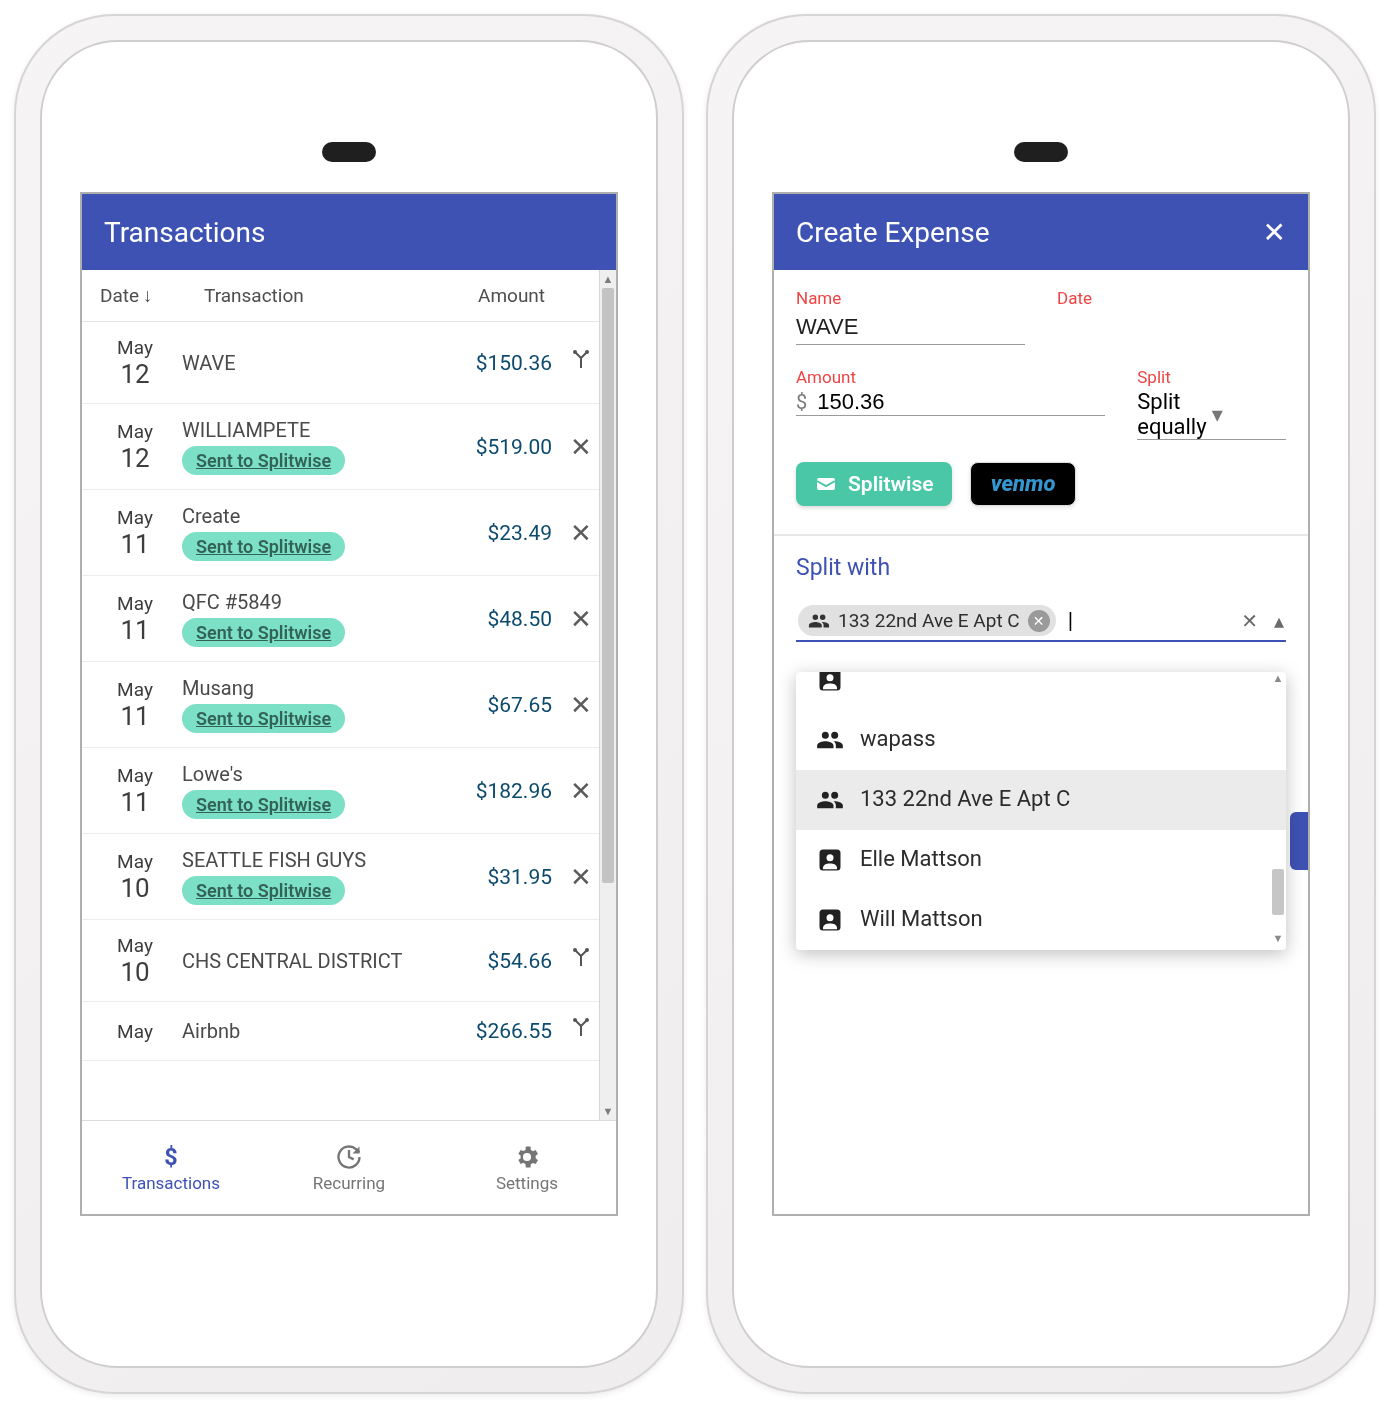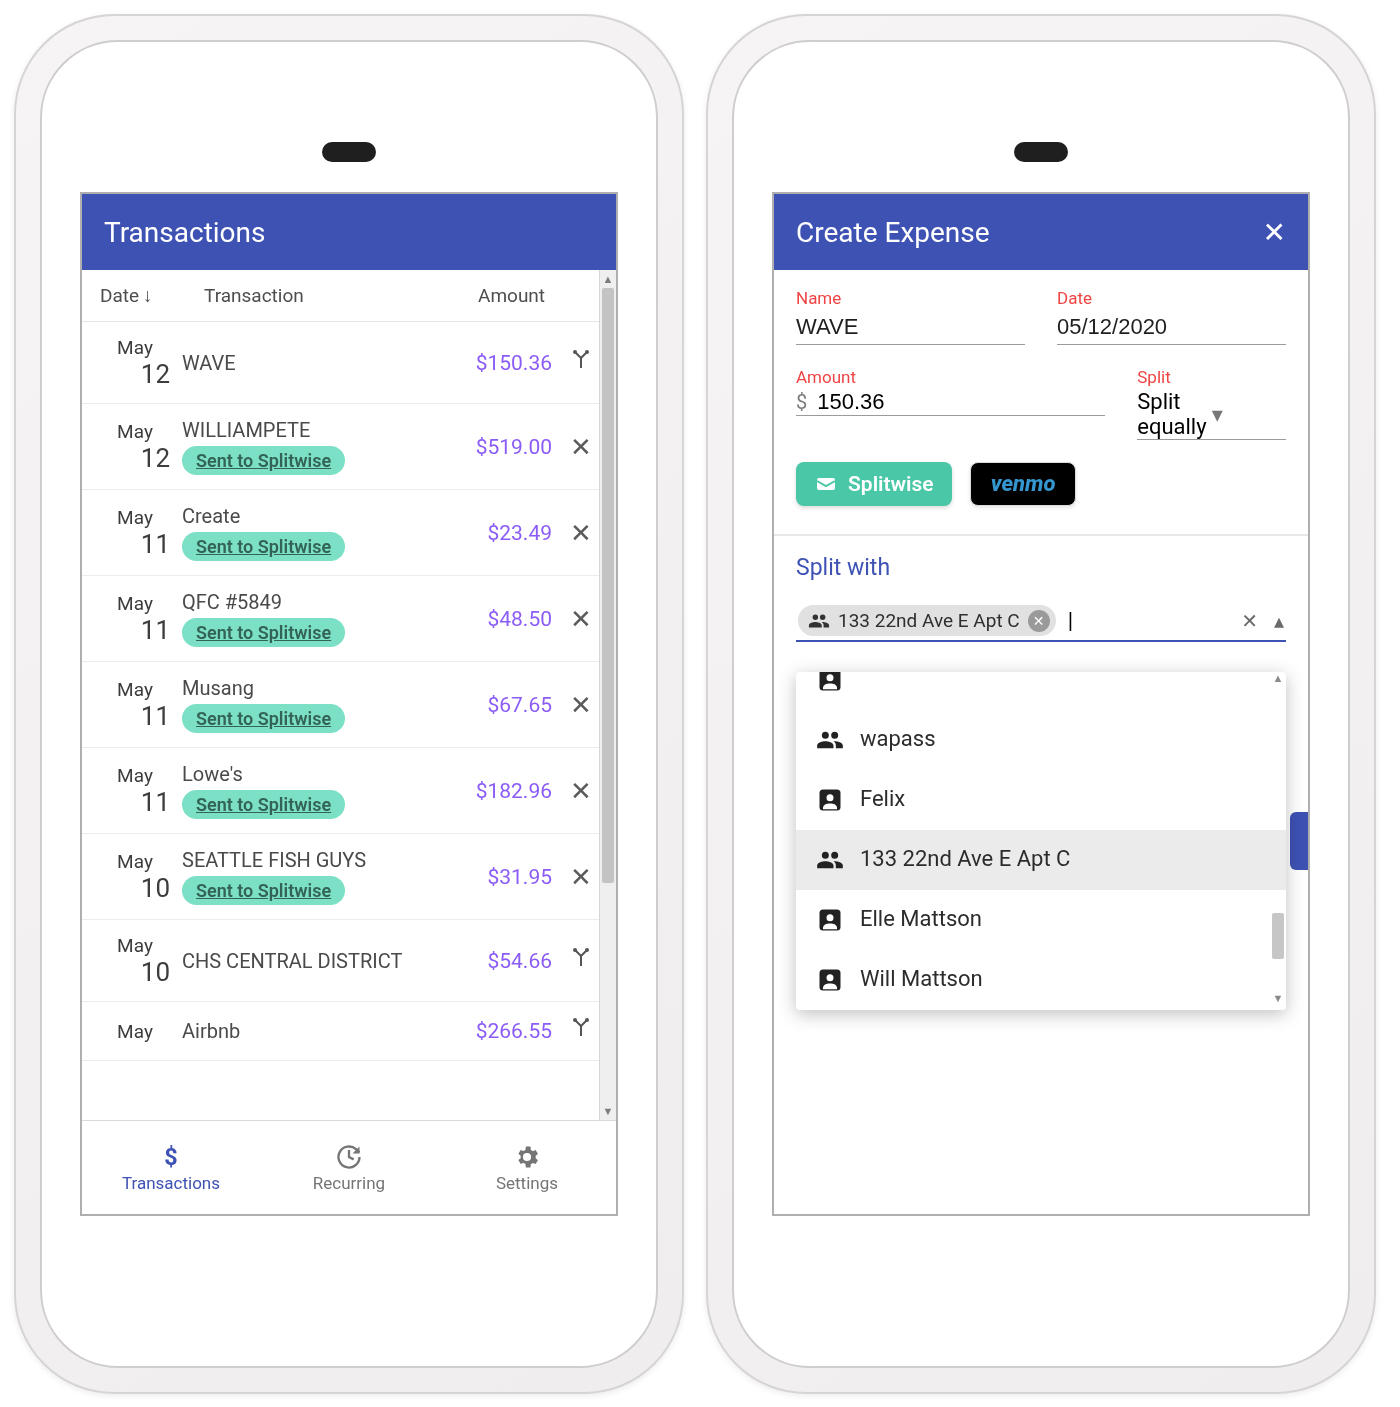--- a/index.html
+++ b/index.html
@@ -95,29 +95,29 @@
   .tx-header .col-tx{flex:1;}
   .tx-header .col-amt{width:120px;}
 
   .tx-list{flex:1; overflow:hidden;}
   .tx-row{
     display:flex; align-items:center; padding:14px 18px;
     border-bottom:1px solid #ececec; gap:12px;
   }
   .tx-date{width:70px;text-align:center;color:#3d3d3d;}
   .tx-date .mon{font-size:19px;}
-  .tx-date .day{font-size:26px;text-align:right;}
+  .tx-date .day{font-size:26px;}
   .tx-body{flex:1;}
   .tx-name{font-size:20px;color:#4a4a4a;}
   .badge{
     display:inline-block; margin-top:4px; background:#7be0c5;
     color:#336356; font-size:18px; font-weight:600; text-decoration:underline;
     padding:4px 14px; border-radius:16px;
   }
-  .tx-amt{width:110px;text-align:right;font-size:21px;color:#8b5cf6;}
+  .tx-amt{width:110px;text-align:right;font-size:21px;color:#0c4a6e;}
   .tx-action{width:34px;text-align:center;color:#5b5b5b;font-size:26px;}
 
   .bottom-nav {
     display:flex; border-top:1px solid #dadada; background:#fff;
     height:94px;
   }
   .bottom-nav .tab{flex:1;display:flex;flex-direction:column;align-items:center;justify-content:center;gap:2px;color:#757575;font-size:17px;}
   .bottom-nav .tab.active{color:#3e52b4;}
   .bottom-nav .tab svg{width:28px;height:28px;}
 
@@ -359,21 +359,20 @@
       </div>
 
       <div class="form-area">
         <div class="form-row">
           <div class="field">
             <label>Name</label>
             <input class="input" value="WAVE" style="">
           </div>
           <div class="field">
             <label>Date</label>
-            <input class="input" value="05/12/2020" style="">
           </div>
         </div>
 
         <div class="form-row">
           <div class="field">
             <label>Amount</label>
             <div class="amt-wrap">
               <span class="cur">$</span>
               <input value="150.36" style="">
             </div>
@@ -429,28 +428,20 @@
                   <path fill="#fff" d="M6 19c0-2.8 2.7-4 6-4s6 1.2 6 4v1H6Z"></path>
                 </svg>
                 <span style="visibility:hidden">x</span>
               </div>
               <div class="dd-item">
                 <svg viewBox="0 0 24 24">
                   <path fill="#222" d="M16 11a3 3 0 1 0-3-3 3 3 0 0 0 3 3Zm-8 0a3 3 0 1 0-3-3 3 3 0 0 0 3 3Zm0 2c-2.3 0-7 1.2-7 3.5V19h14v-2.5C15 14.2 10.3 13 8 13Zm8 0c-.3 0-.6 0-1 .1 1.2.9 2 2 2 3.4V19h6v-2.5c0-2.3-4.7-3.5-7-3.5Z"></path>
                 </svg>
                 <span>wapass</span>
               </div>
-              <div class="dd-item">
-                <svg viewBox="0 0 24 24">
-                  <rect x="3" y="3" width="18" height="18" rx="3" fill="#222"></rect>
-                  <circle cx="12" cy="10" r="3" fill="#fff"></circle>
-                  <path fill="#fff" d="M6 19c0-2.8 2.7-4 6-4s6 1.2 6 4v1H6Z"></path>
-                </svg>
-                <span>Felix</span>
-              </div>
               <div class="dd-item selected">
                 <svg viewBox="0 0 24 24">
                   <path fill="#222" d="M16 11a3 3 0 1 0-3-3 3 3 0 0 0 3 3Zm-8 0a3 3 0 1 0-3-3 3 3 0 0 0 3 3Zm0 2c-2.3 0-7 1.2-7 3.5V19h14v-2.5C15 14.2 10.3 13 8 13Zm8 0c-.3 0-.6 0-1 .1 1.2.9 2 2 2 3.4V19h6v-2.5c0-2.3-4.7-3.5-7-3.5Z"></path>
                 </svg>
                 <span>133 22nd Ave E Apt C</span>
               </div>
               <div class="dd-item">
                 <svg viewBox="0 0 24 24">
                   <rect x="3" y="3" width="18" height="18" rx="3" fill="#222"></rect>
                   <circle cx="12" cy="10" r="3" fill="#fff"></circle>

